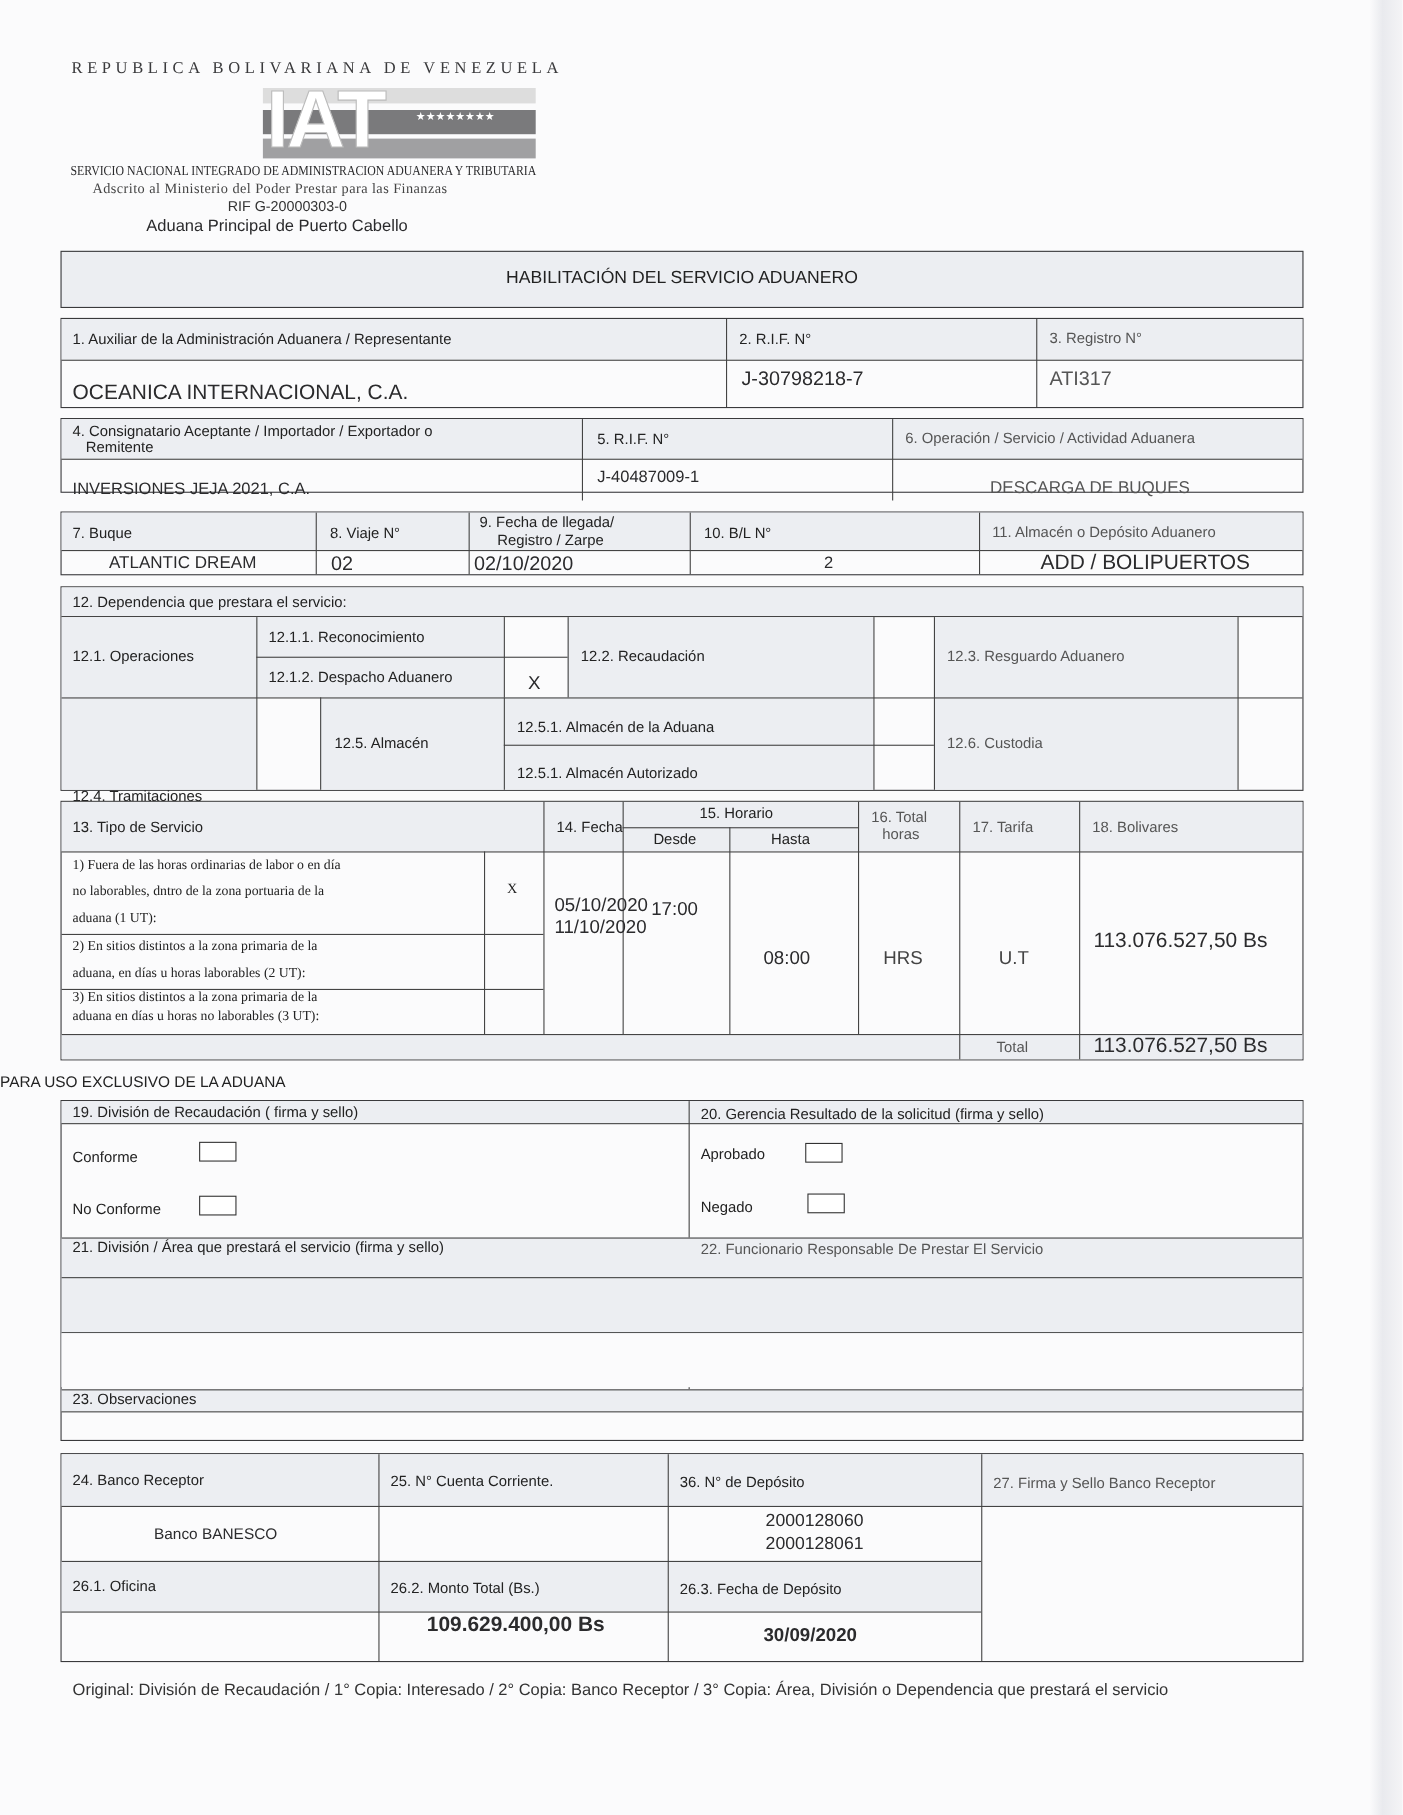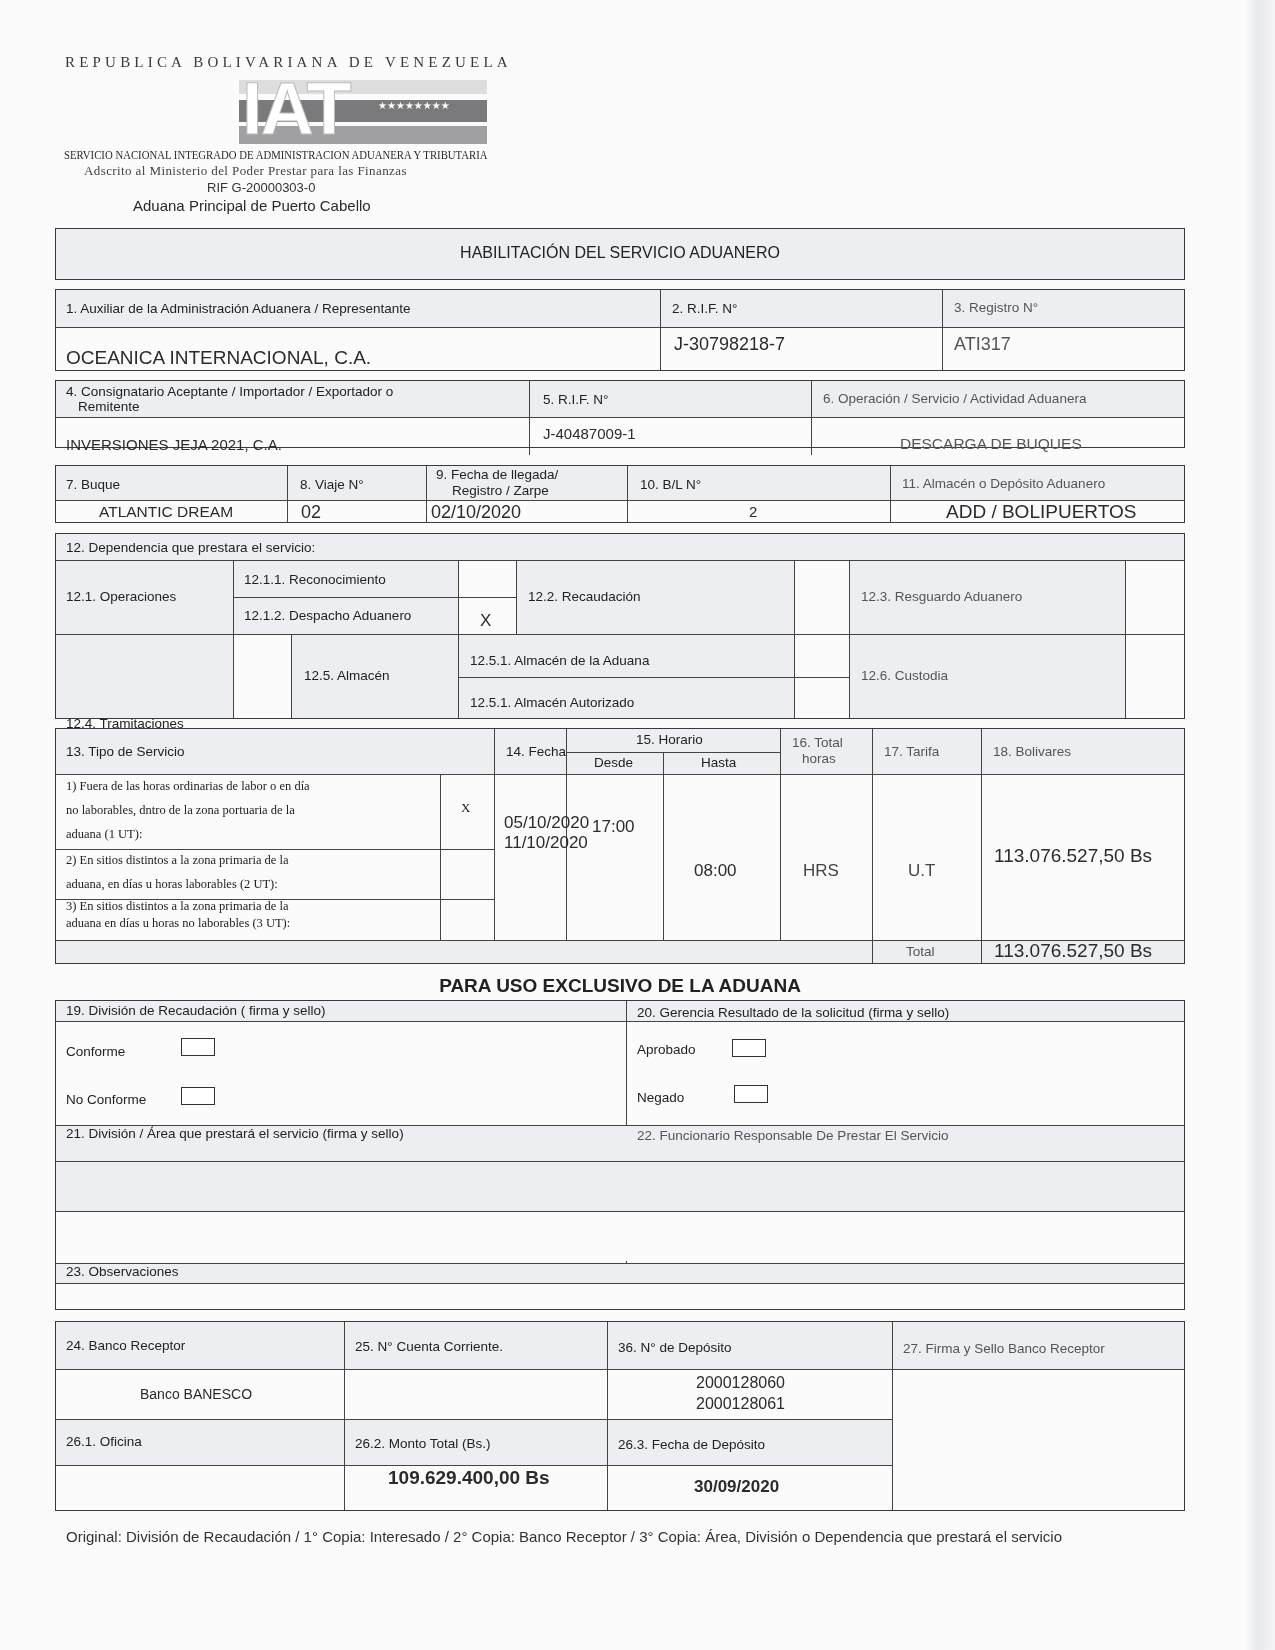--- a/index.html
+++ b/index.html
@@ -179,21 +179,21 @@
   <div class="val" style="left:448px;top:104px;font-size:17px;">11/10/2020</div>
   <div class="val" style="left:536px;top:88px;font-size:17px;">17:00</div>
   <div class="val" style="left:638px;top:132px;font-size:17px;">08:00</div>
   <div class="val" style="left:747px;top:132px;font-size:17px;color:#444;">HRS</div>
   <div class="val" style="left:852px;top:132px;font-size:17px;color:#444;">U.T</div>
   <div class="val" style="left:938px;top:116px;font-size:19px;">113.076.527,50 Bs</div>
   <div class="lbl light" style="left:850px;top:215px;">Total</div>
   <div class="val" style="left:938px;top:211px;font-size:19px;">113.076.527,50 Bs</div>
 </div>
 
-<div class="abs lbl" style="left:0;width:1240px;text-align:center;top:975px;font-size:19px;font-weight:bold;">PARA USO EXCLUSIVO DE LA ADUANA</div>
+<div class="abs lbl" style="left:0;width:1240px;top:975px;font-size:14px;">PARA USO EXCLUSIVO DE LA ADUANA</div>
 
 <div class="box" style="left:55px;top:1000px;width:1130px;height:310px;">
   <div class="cell shade" style="left:0;top:0;width:100%;height:20px;"></div>
   <div class="hl" style="left:0;right:0;top:20px;"></div>
   <div class="vl" style="left:570px;top:0;height:262px;"></div>
   <div class="cell shade" style="left:0;top:124px;width:100%;height:136px;"></div>
   <div class="hl" style="left:0;right:0;top:124px;"></div>
   <div class="hl" style="left:0;right:0;top:160px;"></div>
   <div class="hl" style="left:0;right:0;top:210px;"></div>
   <div class="cell" style="left:0;top:211px;width:100%;height:49px;background:#fbfbfc;"></div>

